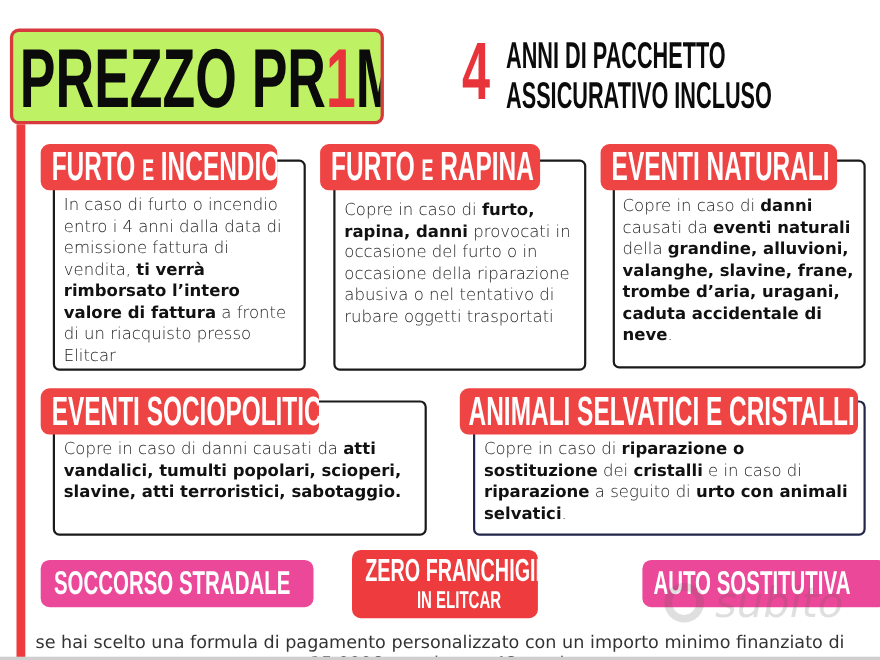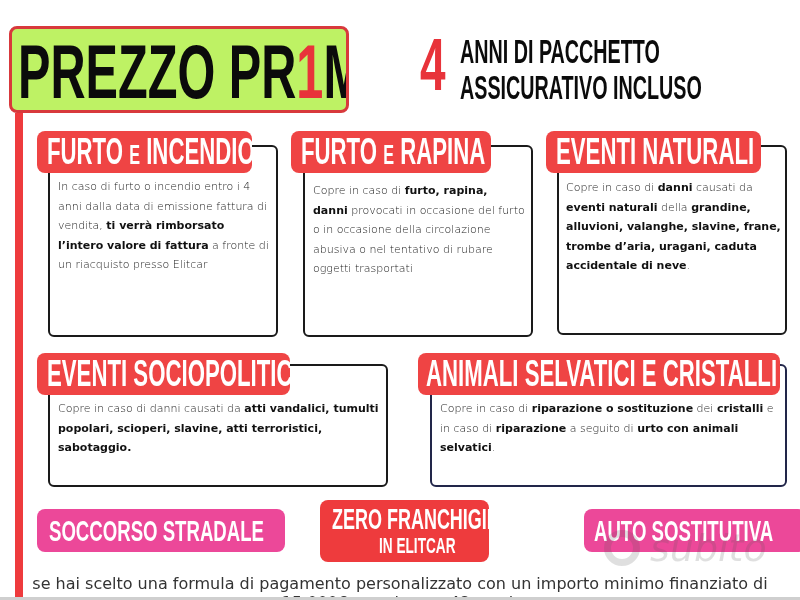--- a/index.html
+++ b/index.html
@@ -51,21 +51,21 @@
     position: absolute; background: #ef4444; border-radius: 8px; height: 42px;
     overflow: hidden;
   }
   .card-head .condensed {
     position: absolute; left: 10px; top: 3px;
     font-size: 37px; line-height: 36px; color: #fff;
     transform: scaleX(0.6);
   }
   .card-head .small-e { font-size: 27px; }
   .card-body {
-    position: absolute; font-size: 11px; line-height: 19.5px; color: #1b1b1b;
+    position: absolute; font-size: 15px; line-height: 19.5px; color: #1b1b1b;
     font-family: "DejaVu Sans", sans-serif; font-weight: 300;
   }
   .card-body b { font-weight: bold; color: #111; }
 
   
   .pill {
     position: absolute; background: #ec4899; border-radius: 8px; overflow: hidden;
   }
   .pill .condensed {
     position: absolute; color: #fff; font-size: 30px; line-height: 30px;
@@ -114,21 +114,21 @@
 <div class="card-frame" style="left:48px; top:145px; width:230px; height:192px;"></div>
 <div class="card-head" style="left:37px; top:131px; width:215px;">
   <span class="condensed"><span>FURTO </span><span class="small-e">E</span><span> INCENDIO</span></span>
 </div>
 <div class="card-body" style="left:58px; top:177px; width:212px;"><span>In caso di furto o incendio entro i 4 anni dalla data di emissione fattura di vendita, </span><b>ti verrà rimborsato l’intero valore di fattura</b><span> a fronte di un riacquisto presso Elitcar</span></div>
 
 <div class="card-frame" style="left:303px; top:145px; width:230px; height:192px;"></div>
 <div class="card-head" style="left:291px; top:131px; width:200px;">
   <span class="condensed"><span>FURTO </span><span class="small-e">E</span><span> RAPINA</span></span>
 </div>
-<div class="card-body" style="left:313px; top:181px; width:212px;"><span>Copre in caso di </span><b>furto, rapina, danni</b><span> provocati in occasione del furto o in occasione della circolazione abusiva o nel tentativo di rubare oggetti trasportati</span></div>
+<div class="card-body" style="left:313px; top:181px; width:212px;"><span>Copre in caso di </span><b>furto, rapina, danni</b><span> provocati in occasione del furto o in occasione della riparazione abusiva o nel tentativo di rubare oggetti trasportati</span></div>
 
 <div class="card-frame" style="left:557px; top:145px; width:230px; height:190px;"></div>
 <div class="card-head" style="left:546px; top:131px; width:215px;">
   <span class="condensed"><span>EVENTI NATURALI</span></span>
 </div>
 <div class="card-body" style="left:566px; top:178px; width:218px;"><span>Copre in caso di </span><b>danni</b><span> causati da </span><b>eventi naturali</b><span> della </span><b>grandine, alluvioni, valanghe, slavine, frane, trombe d’aria, uragani, caduta accidentale di neve</b><span>.</span></div>
 
 <div class="card-frame" style="left:48px; top:364px; width:340px; height:123px;"></div>
 <div class="card-head" style="left:37px; top:353px; width:253px;">
   <span class="condensed"><span>EVENTI SOCIOPOLITICI</span></span>

